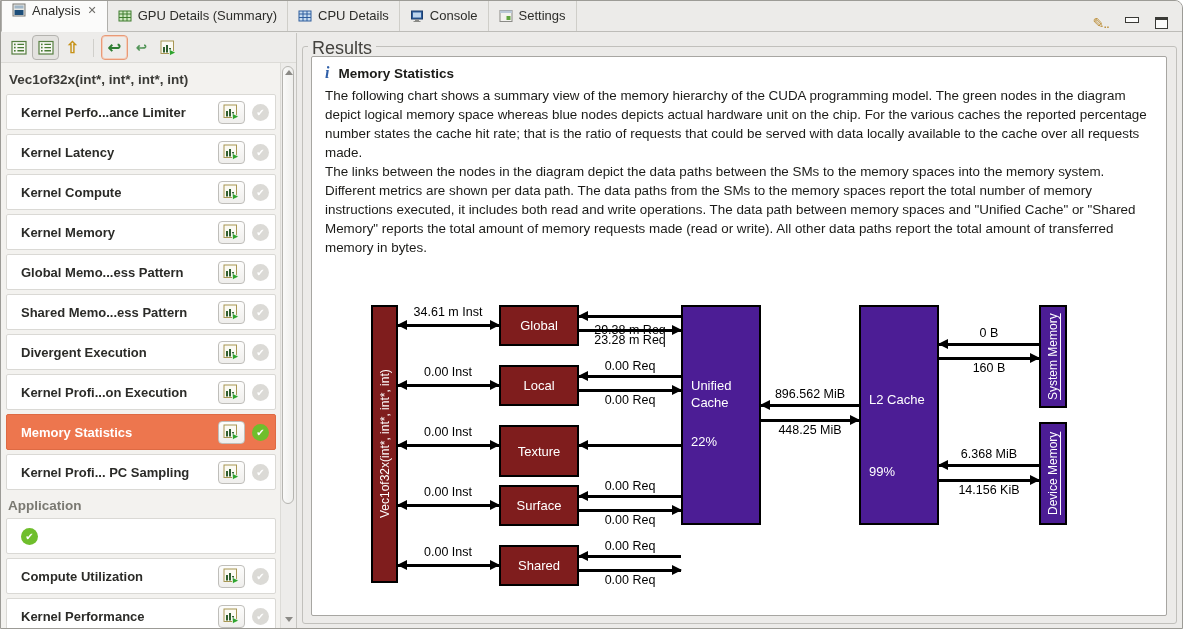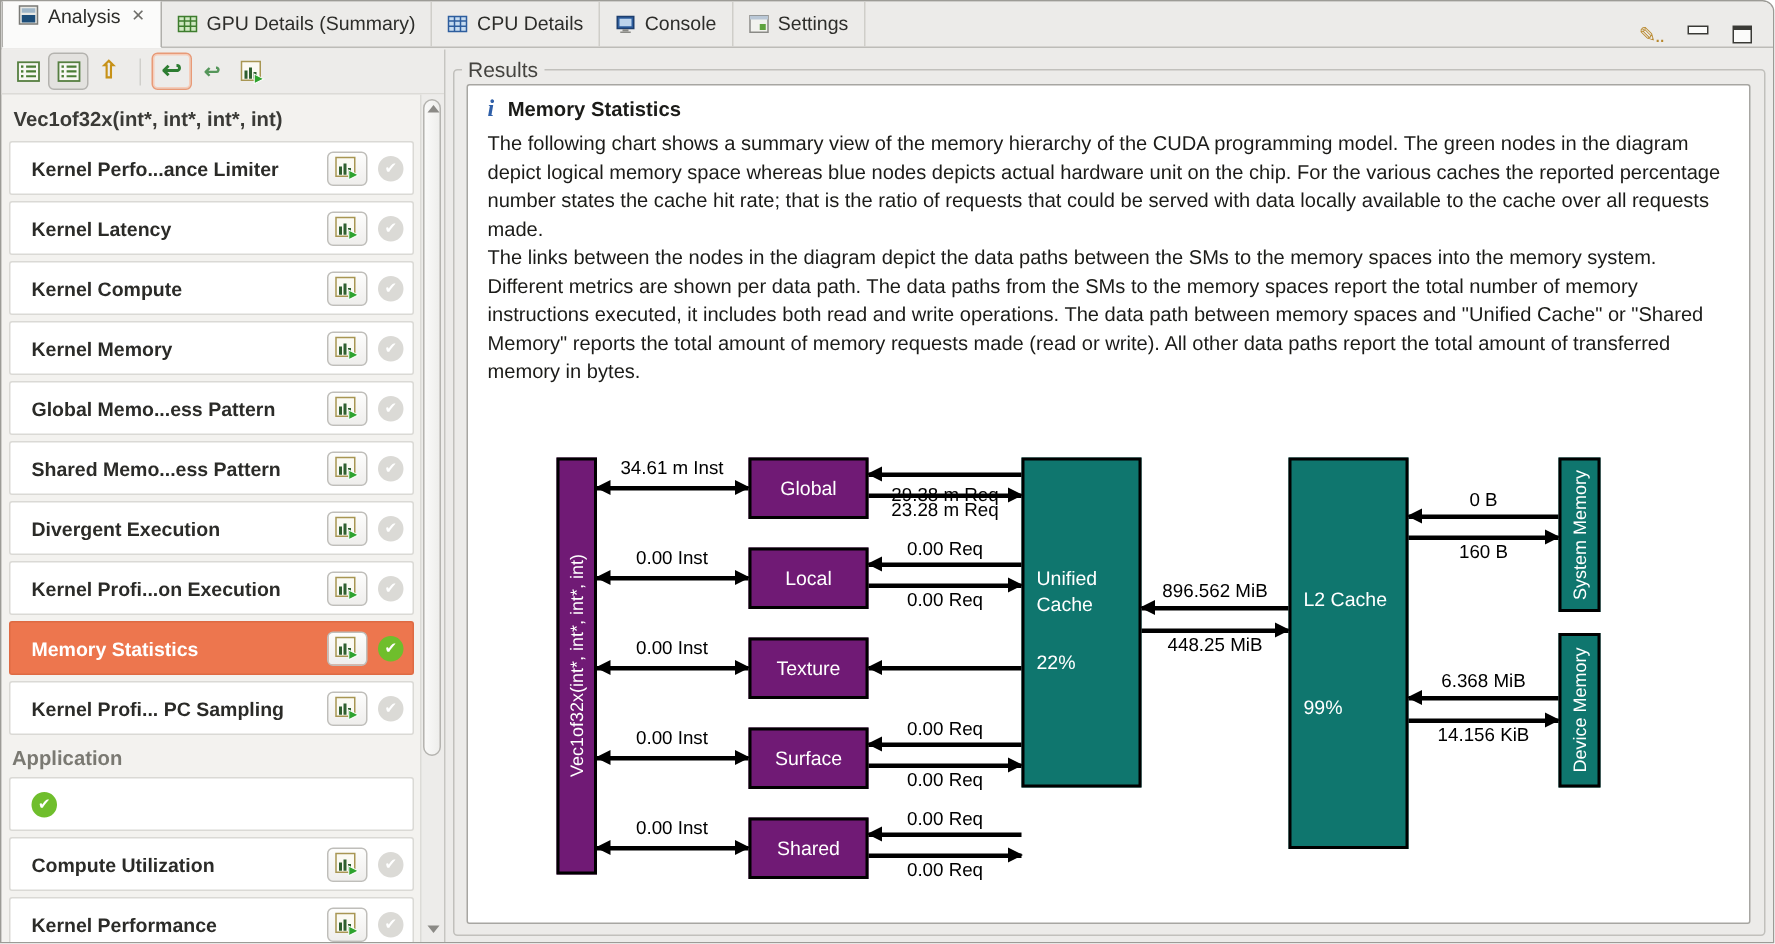--- a/index.html
+++ b/index.html
@@ -59,34 +59,34 @@
     background:linear-gradient(90deg,#FAFAF9,#EEEEEC); border:1px solid #B5B4B0; border-radius:7px; }
   .sb-up, .sb-down { position:absolute; left:4px; width:0; height:0;
     border-left:4px solid transparent; border-right:4px solid transparent; }
   .sb-up { top:7px; border-bottom:5px solid #8B8A86; }
   .sb-down { bottom:6px; border-top:5px solid #8B8A86; }
 
   
   .results-group { position:absolute; left:301px; top:45px; right:5px; bottom:4px;
     border:1px solid #C1C0BC; border-radius:3px; }
   .results-label { position:absolute; top:-9px; left:5px; background:#ECEBE9;
-    padding:0 4px; font-size:14px; color:#44433F; }
+    padding:0 4px; font-size:18px; color:#44433F; }
   .panel { position:absolute; left:8px; right:9px; top:9px; bottom:7px; background:#FFFFFF;
     border:1px solid #A7A6A2; border-radius:2px; padding:7px 12px 0 13px; overflow:hidden; }
   .panel-head { display:flex; align-items:baseline; margin-bottom:4px; }
   .info-i { font-family:"Liberation Serif", serif; font-style:italic; font-weight:bold;
     color:#2F5FA8; font-size:16px; margin-right:9px; }
   .panel-title { font-size:13.5px; font-weight:bold; color:#1B1B18; }
   .panel p { font-size:13.4px; line-height:19px; color:#1B1B18; }
 
   
   .diagram { position:relative; width:712px; height:294px; margin:44px 0 0 42px; }
   .dnode { position:absolute; border:2px solid #000000; color:#FFFFFF; font-size:13px; }
-  .dnode.green { background:#701a75;text-align:right; }
-  .dnode.blue  { background:#0f766e; }
+  .dnode.green { background:#7f1d1d;text-align:right; }
+  .dnode.blue  { background:#4c1d95;text-decoration:underline; }
   .dnode.center { display:flex; align-items:center; justify-content:center; }
   .vtext { writing-mode:vertical-rl; transform:rotate(180deg); display:flex;
     align-items:center; justify-content:center; font-size:12px; white-space:nowrap; }
   .uc-text, .l2-text { position:absolute; left:8px; line-height:17px; }
   .mem2line { padding-left:8px; display:flex; flex-direction:column; justify-content:center;
     line-height:17px; height:100%; }
   .d-arrow { position:absolute; height:3px; background:#000000; }
   .d-arrow.hl::before { content:""; position:absolute; left:-1px; top:-4px;
     border-top:5.5px solid transparent; border-bottom:5.5px solid transparent;
     border-right:10px solid #000000; }
@@ -352,29 +352,29 @@
       <p>The following chart shows a summary view of the memory hierarchy of the CUDA programming model. The green nodes in the diagram depict logical memory space whereas blue nodes depicts actual hardware unit on the chip. For the various caches the reported percentage number states the cache hit rate; that is the ratio of requests that could be served with data locally available to the cache over all requests made.</p>
       <p>The links between the nodes in the diagram depict the data paths between the SMs to the memory spaces into the memory system. Different metrics are shown per data path. The data paths from the SMs to the memory spaces report the total number of memory instructions executed, it includes both read and write operations. The data path between memory spaces and "Unified Cache" or "Shared Memory" reports the total amount of memory requests made (read or write). All other data paths report the total amount of transferred memory in bytes.</p>
 
       <div class="diagram">
 
         <div class="dnode green" style="left:4px;top:4px;width:27px;height:278px;">
           <div class="vtext" style="width:100%;height:100%;">Vec1of32x(int*, int*, int*, int)</div>
         </div>
         <div class="dnode green center" style="left:132px;top:4px;width:80px;height:41px;">Global</div>
         <div class="dnode green center" style="left:132px;top:64px;width:80px;height:41px;">Local</div>
-        <div class="dnode green center" style="left:132px;top:124px;width:80px;height:41px;">Texture</div>
+        <div class="dnode green center" style="left:132px;top:124px;width:80px;height:52px;">Texture</div>
         <div class="dnode green center" style="left:132px;top:244px;width:80px;height:41px;">Shared</div>
         <div class="dnode green center" style="left:132px;top:184px;width:80px;height:41px;">Surface</div>
 
         <div class="dnode blue" style="left:314px;top:4px;width:80px;height:220px;">
           <div class="uc-text" style="top:70px;width:62px;">Unified Cache</div>
           <div class="uc-text" style="top:126px;">22%</div>
         </div>
-        <div class="dnode blue" style="left:492px;top:4px;width:80px;height:261px;">
+        <div class="dnode blue" style="left:492px;top:4px;width:80px;height:220px;">
           <div class="l2-text" style="top:84px;">L2 Cache</div>
           <div class="l2-text" style="top:118px;margin-top:38px;">99%</div>
         </div>
         <div class="dnode blue" style="left:672px;top:4px;width:28px;height:103px;">
           <div class="vtext" style="width:100%;height:100%;">System Memory</div>
         </div>
         <div class="dnode blue" style="left:672px;top:121px;width:28px;height:103px;">
           <div class="vtext" style="width:100%;height:100%;">Device Memory</div>
         </div>
 

